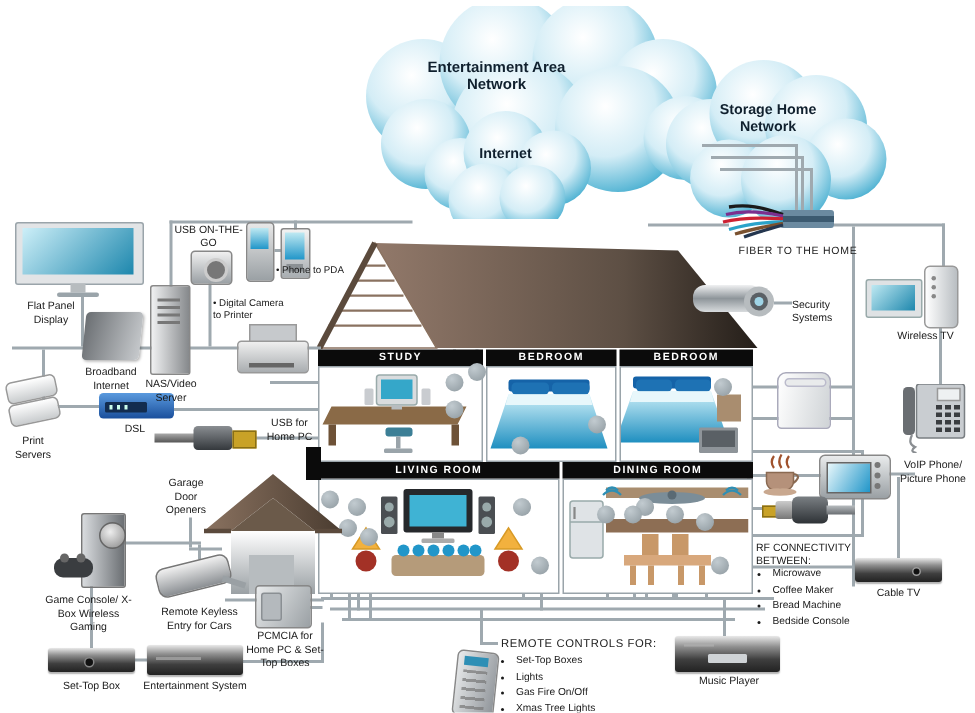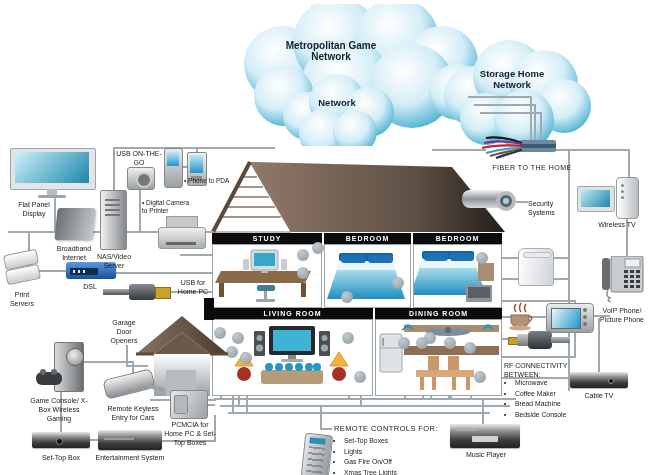--- a/index.html
+++ b/index.html
@@ -53,23 +53,23 @@
       <circle cx="302" cy="116" r="30"></circle>
   </g>
   <g fill="url(#cg)">
     <circle cx="85" cy="112" r="24"></circle>
       <circle cx="115" cy="98" r="28"></circle>
       <circle cx="147" cy="108" r="25"></circle>
     <circle cx="102" cy="130" r="25"></circle>
       <circle cx="133" cy="128" r="22"></circle>
   </g>
 </svg>
-<div class="cloud-lbl" style="left:272px;top:40px;width:118px;font-size:10px;">Metropolitan Game Network</div>
+<div class="cloud-lbl" style="left:272px;top:40px;width:118px;font-size:10px;">Entertainment Area Network</div>
 <div class="cloud-lbl" style="left:462px;top:68px;width:100px;font-size:9.5px;">Storage Home Network</div>
-<div class="cloud-lbl" style="left:302px;top:97px;width:70px;font-size:9.5px;">Network</div>
+<div class="cloud-lbl" style="left:302px;top:97px;width:70px;font-size:9.5px;">Internet</div>
 
 <svg class="abs" style="left:200px;top:155px;z-index:2" width="312" height="82" viewBox="0 0 312 82">
   <defs>
     <linearGradient id="rg" x1="0" y1="0" x2="1" y2="0">
       <stop offset="0" stop-color="#92796a"></stop>
         <stop offset="0.65" stop-color="#5d4f44"></stop>
         <stop offset="1" stop-color="#241e19"></stop>
     </linearGradient>
   </defs>
   <polygon points="50,7 252,12 305,77 91,77" fill="url(#rg)"></polygon>

